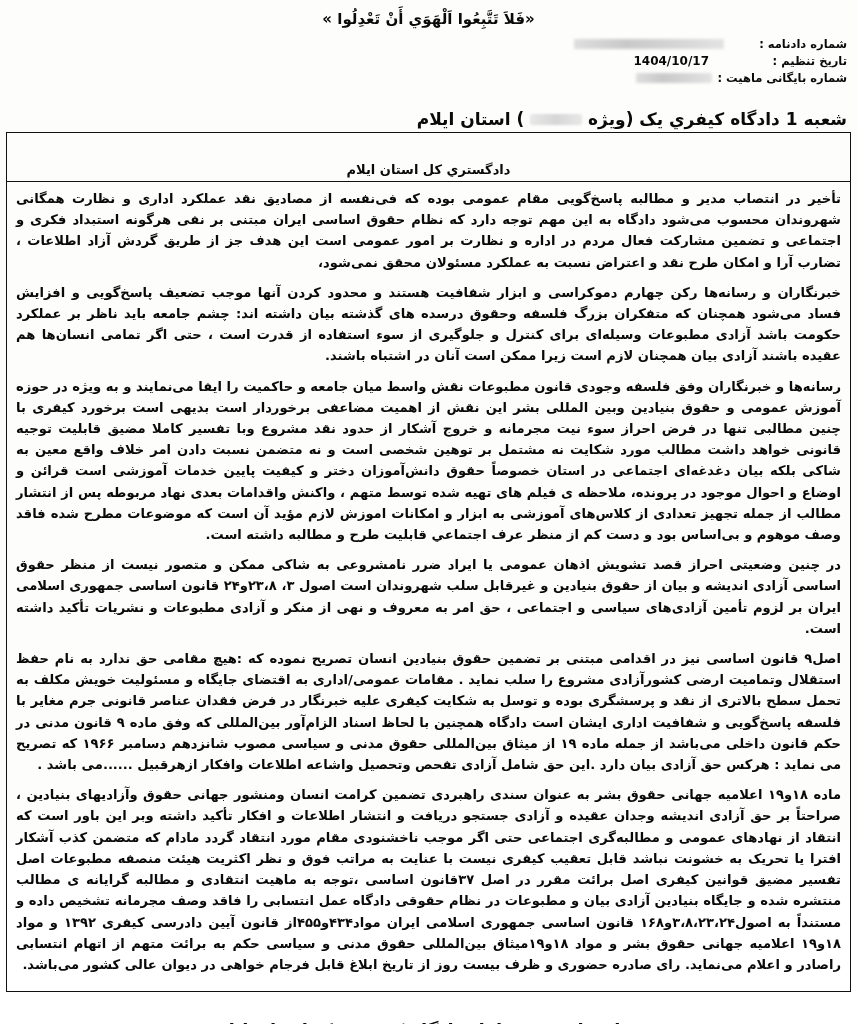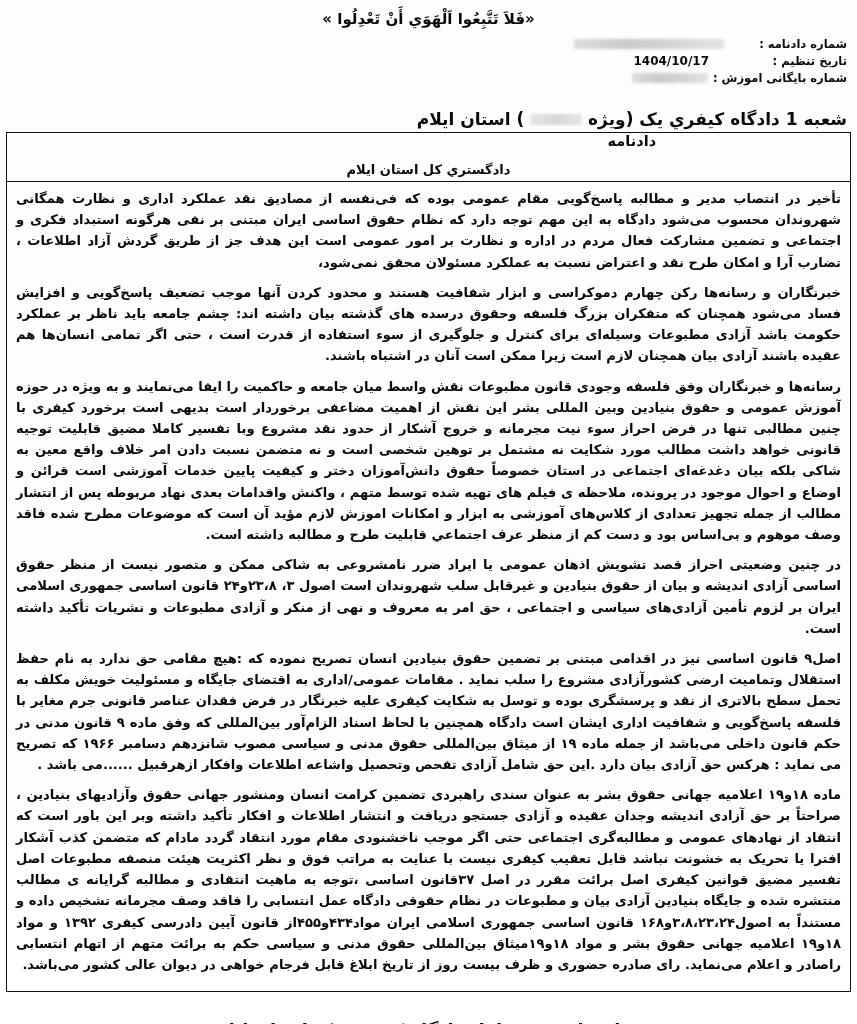--- a/index.html
+++ b/index.html
@@ -183,33 +183,32 @@
           <span class="redact-bar rb-w1"></span>
         </div>
 
         <div class="meta-row">
           <span class="meta-label">تاریخ تنظیم :</span>
           <span class="meta-value">1404/10/17</span>
         </div>
 
 
         <div class="meta-row">
-          <span class="meta-label">شماره بایگانی اموزش :</span>
+          <span class="meta-label">شماره بایگانی ماهیت :</span>
           <span class="redact-bar rb-w3"></span>
         </div>
 
       </div>
 
       <div class="court-block">
         <div class="court-line">
           <span>شعبه 1 دادگاه کیفري یک (ویژه</span>
           <span class="redact-inline"></span>
           <span>) استان ایلام</span>
         </div>
-        <div class="doc-kind">دادنامه</div>
       </div>
 
     </div>
   </div>
 
   <div class="frame">
     <div class="frame-head">دادگستري کل استان ایلام</div>
     <div class="frame-body">
       <p class="para">تأخیر در انتصاب مدیر و مطالبه پاسخ‌گویی مقام عمومی بوده  که فی‌نفسه از مصادیق نقد عملکرد اداری و نظارت همگانی شهروندان محسوب می‌شود دادگاه به این مهم توجه دارد که نظام حقوق اساسی ایران مبتنی بر نفی  هرگونه استبداد فکری و اجتماعی و تضمین مشارکت فعال مردم در اداره و نظارت بر امور عمومی است این هدف جز از طریق گردش آزاد اطلاعات ، تضارب آرا و امکان طرح نقد و اعتراض نسبت به عملکرد مسئولان محقق نمی‌شود،</p>
       <p class="para">خبرنگاران و رسانه‌ها رکن چهارم دموکراسی و ابزار شفافیت هستند و محدود کردن آنها موجب تضعیف پاسخ‌گویی و افزایش فساد می‌شود همچنان که متفکران بزرگ فلسفه وحقوق درسده های گذشته  بیان داشته اند: چشم جامعه باید ناظر بر عملکرد حکومت باشد آزادی مطبوعات وسیله‌ای برای کنترل و جلوگیری از سوء استفاده از قدرت است ، حتی اگر تمامی انسان‌ها هم عقیده باشند آزادی بیان همچنان لازم است زیرا ممکن است آنان در اشتباه باشند.</p>

